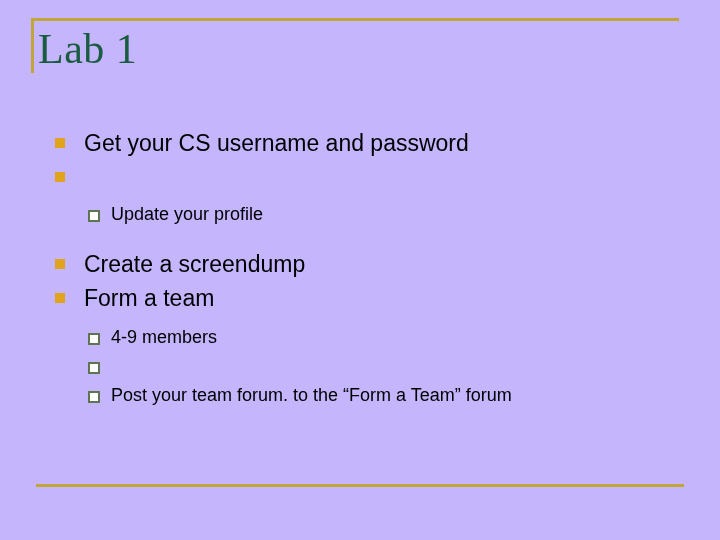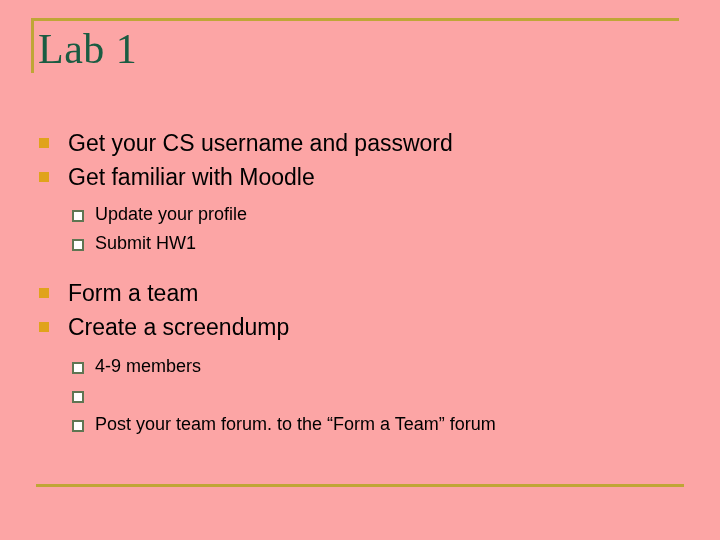--- a/index.html
+++ b/index.html
@@ -12,21 +12,21 @@
     height: 540px;
     background: #ffffff;
     font-family: "Liberation Sans", sans-serif;
     overflow: hidden;
   }
 
   .slide {
     position: relative;
     width: 720px;
     height: 540px;
-    background: #fca5a5;
+    background: #c4b5fd;
   }
 
   
   .rule-top {
     position: absolute;
     left: 31px;
     top: 18px;
     width: 648px;
     height: 3px;
     background: #bfa636;
@@ -57,21 +57,21 @@
     font-size: 42px;
     line-height: 48px;
     color: #1a5c42;
     letter-spacing: 0.5px;
     white-space: nowrap;
   }
 
   
   .body {
     position: absolute;
-    left: 0;
+    left: 16px;
     top: 126px;
     width: 604px;
   }
 
   ul.lvl1, ul.lvl2 {
     list-style: none;
     margin: 0;
     padding: 0;
   }
 
@@ -140,47 +140,42 @@
 
   <div class="body">
 
     <ul class="lvl1">
       <li class="item l1">
         <span class="marker"></span>
         <span class="text">Get your CS username and password</span>
       </li>
       <li class="item l1">
         <span class="marker"></span>
-        <span class="text">Get familiar with Moodle</span>
       </li>
     </ul>
 
     <div class="sub-gap-top"></div>
 
     <ul class="lvl2">
       <li class="item l2">
         <span class="marker"></span>
         <span class="text">Update your profile</span>
       </li>
-      <li class="item l2">
-        <span class="marker"></span>
-        <span class="text">Submit HW1</span>
-      </li>
     </ul>
 
     <div class="group-gap"></div>
 
     <ul class="lvl1">
       <li class="item l1">
         <span class="marker"></span>
-        <span class="text">Form a team</span>
+        <span class="text">Create a screendump</span>
       </li>
       <li class="item l1">
         <span class="marker"></span>
-        <span class="text">Create a screendump</span>
+        <span class="text">Form a team</span>
       </li>
     </ul>
 
     <div class="sub-gap-bottom"></div>
 
     <ul class="lvl2">
       <li class="item l2">
         <span class="marker"></span>
         <span class="text">4-9 members</span>
       </li>

